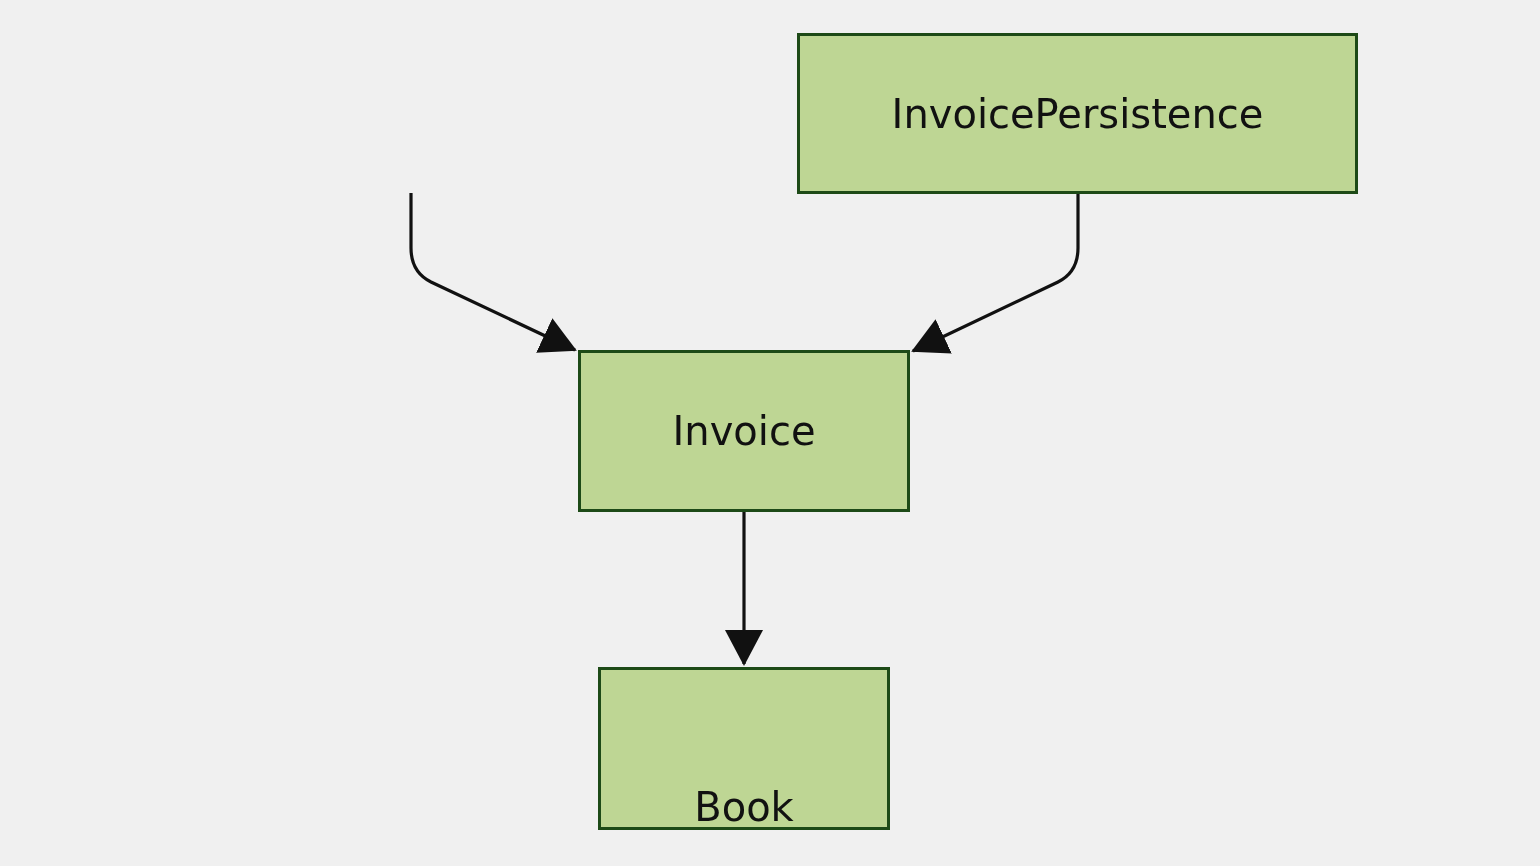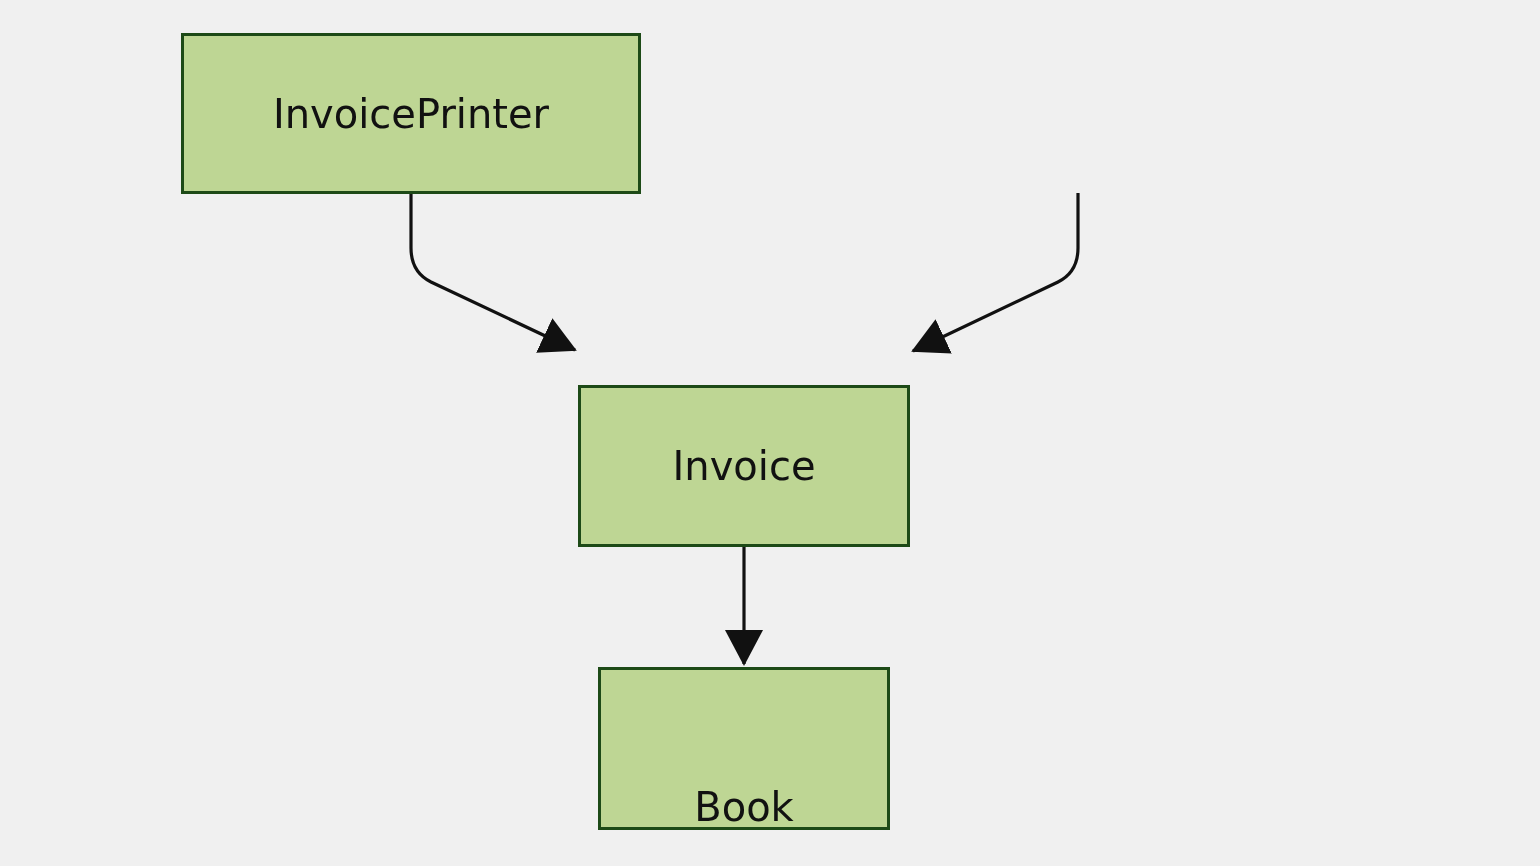--- a/index.html
+++ b/index.html
@@ -46,21 +46,21 @@
     display: flex;
     align-items: center;
     justify-content: center;
     color: var(--text);
     font-size: 40px;
     line-height: 1;
     white-space: nowrap;
   }
   .node-invoiceprinter    { left: 181px; top: 33px;  width: 460px; height: 161px; }
   .node-invoicepersistence{ left: 797px; top: 33px;  width: 561px; height: 161px; }
-  .node-invoice           { left: 578px; top: 350px; width: 332px; height: 162px; margin-top: 35px; }
+  .node-invoice           { left: 578px; top: 350px; width: 332px; height: 162px; }
   .node-book              { left: 598px; top: 667px; width: 292px; height: 163px; align-items: flex-end; }
 </style>
 </head>
 <body>
 
 <div class="stage">
 
   <svg class="edges-layer" width="1540" height="866" viewBox="0 0 1540 866" xmlns="http://www.w3.org/2000/svg">
     <defs>
       <marker id="arrow" viewBox="0 0 36 38" markerWidth="36" markerHeight="38" refX="34" refY="19" orient="auto" markerUnits="userSpaceOnUse">
@@ -68,24 +68,24 @@
       </marker>
     </defs>
 
     <path class="edge-path" d="M 411 193 L 411 248 Q 411 272 431 282 L 575 350" marker-end="url(#arrow)"></path>
 
     <path class="edge-path" d="M 1078 193 L 1078 248 Q 1078 272 1058 282 L 913 351" marker-end="url(#arrow)"></path>
 
     <path class="edge-path" d="M 744 512 L 744 664" marker-end="url(#arrow)"></path>
   </svg>
 
-  <div class="node node-invoiceprinter">
-    <span>InvoicePrinter</span>
+
+  <div class="node node-invoicepersistence">
+    <span>InvoicePersistence</span>
   </div>
-
 
   <div class="node node-invoice">
     <span>Invoice</span>
   </div>
 
   <div class="node node-book">
     <span>Book</span>
   </div>
 
 </div>

